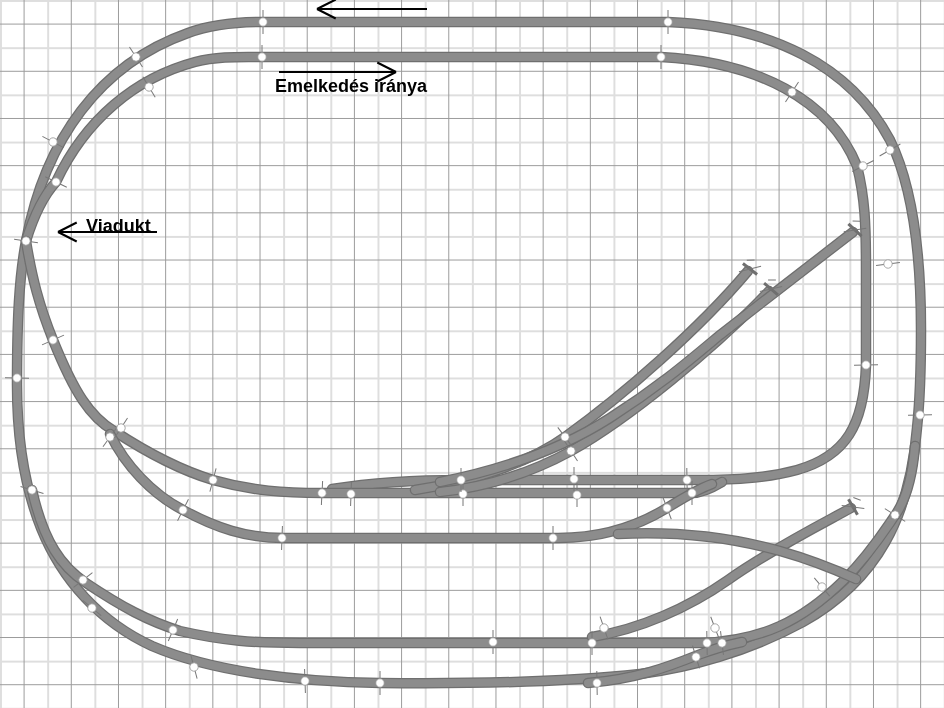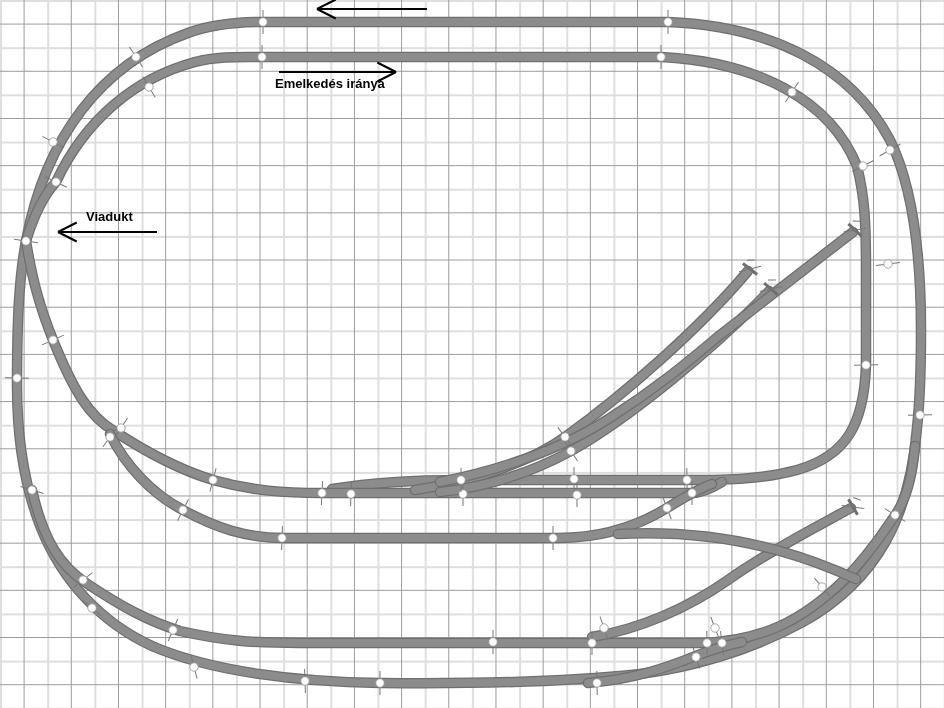--- a/index.html
+++ b/index.html
@@ -15,26 +15,26 @@
       linear-gradient(to bottom,#dedede 2px,transparent 2px);
     background-size:47.2px 47.2px,47.2px 47.2px,47.2px 47.2px,47.2px 47.2px;
     background-position:23.6px 0,0 23.6px,0 0,0 0;
     font-family:"Liberation Sans",sans-serif;
   }
   #plan{position:absolute;left:0;top:0;}
   .anno{
     position:absolute;
     font-family:"Liberation Sans",sans-serif;
     font-weight:bold;
-    font-size:13px;
+    font-size:18px;
     color:#000;
     white-space:nowrap;
   }
   #lbl-incline{left:275px;top:76px;}
-  #lbl-viaduct{left:86px;top:209px;}
+  #lbl-viaduct{left:86px;top:216px;}
 </style>
 </head>
 <body>
 
 <div id="canvas">
   <svg id="plan" width="944" height="708" viewBox="0 0 944 708">
       <g>
         <path d="M 263 22 L 668 22 C 770 26 850 65 890 140 C 912 185 921 250 921 330 C 921 372 920 400 917 428 C 910 515 878 580 803 622 C 748 652 688 668 640 674 C 556 683 470 684 380 683 C 300 682 212 672 152 646 C 100 622 62 580 41 528 C 25 488 17 440 17 385 C 17 320 19 278 26 241 C 45 140 100 64 188 33 C 213 24 238 22 263 22" fill="none" stroke="#6f6f6f" stroke-width="10.5" stroke-linecap="round"></path>
         <path d="M 263 22 L 668 22 C 770 26 850 65 890 140 C 912 185 921 250 921 330 C 921 372 920 400 917 428 C 910 515 878 580 803 622 C 748 652 688 668 640 674 C 556 683 470 684 380 683 C 300 682 212 672 152 646 C 100 622 62 580 41 528 C 25 488 17 440 17 385 C 17 320 19 278 26 241 C 45 140 100 64 188 33 C 213 24 238 22 263 22" fill="none" stroke="#8c8c8c" stroke-width="8" stroke-linecap="round"></path>
       </g>

